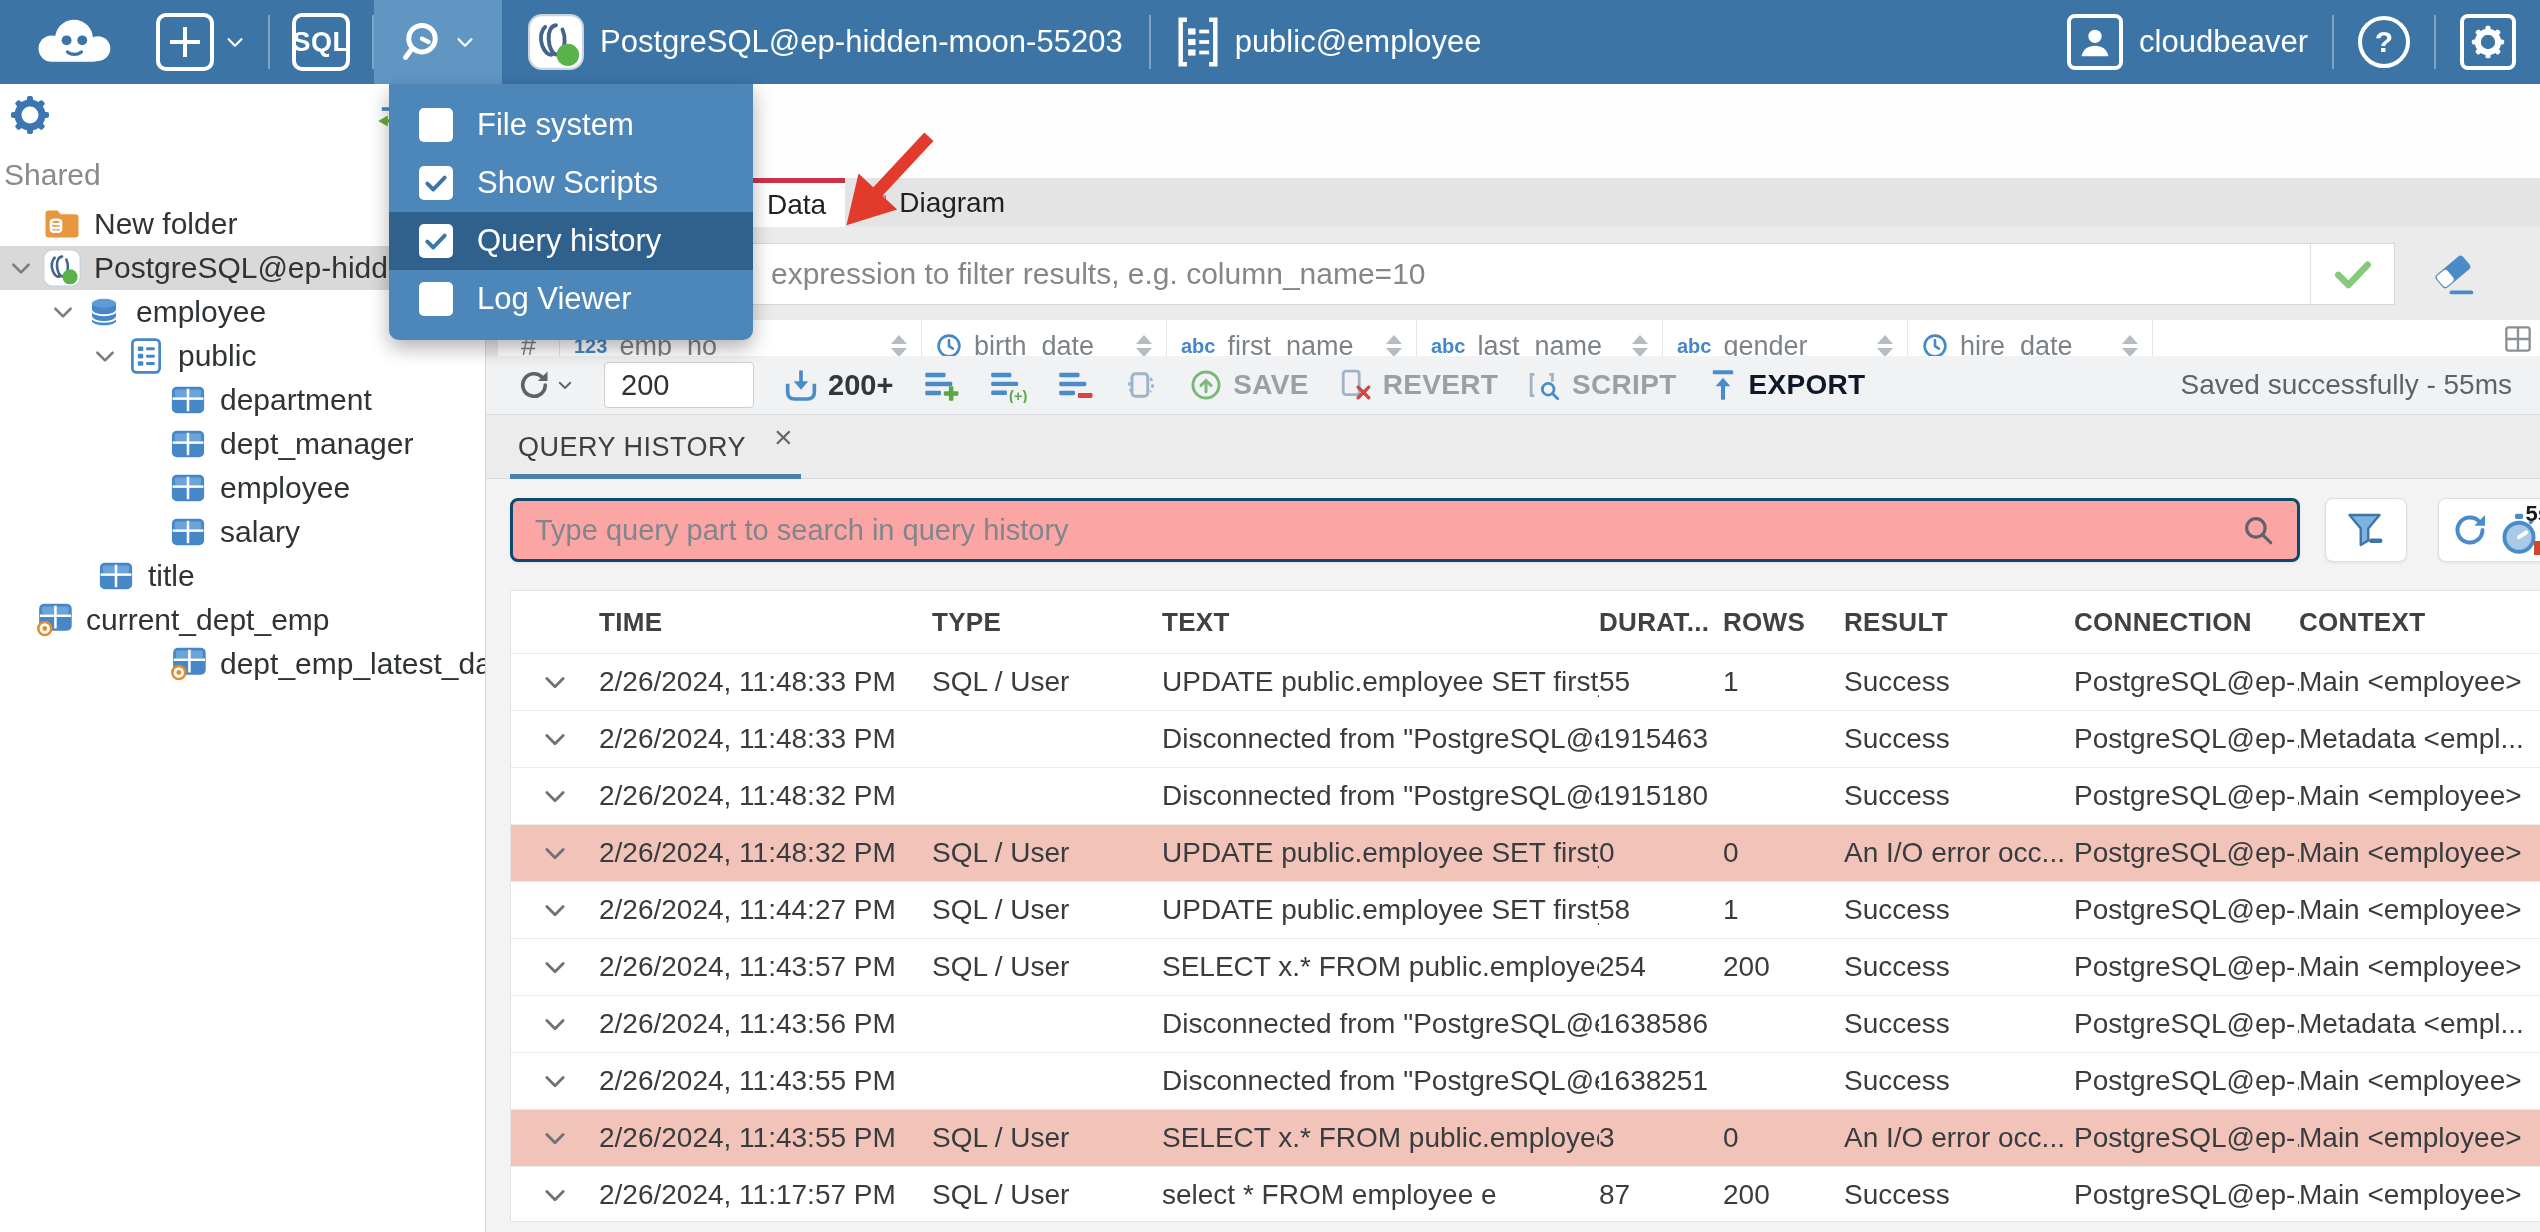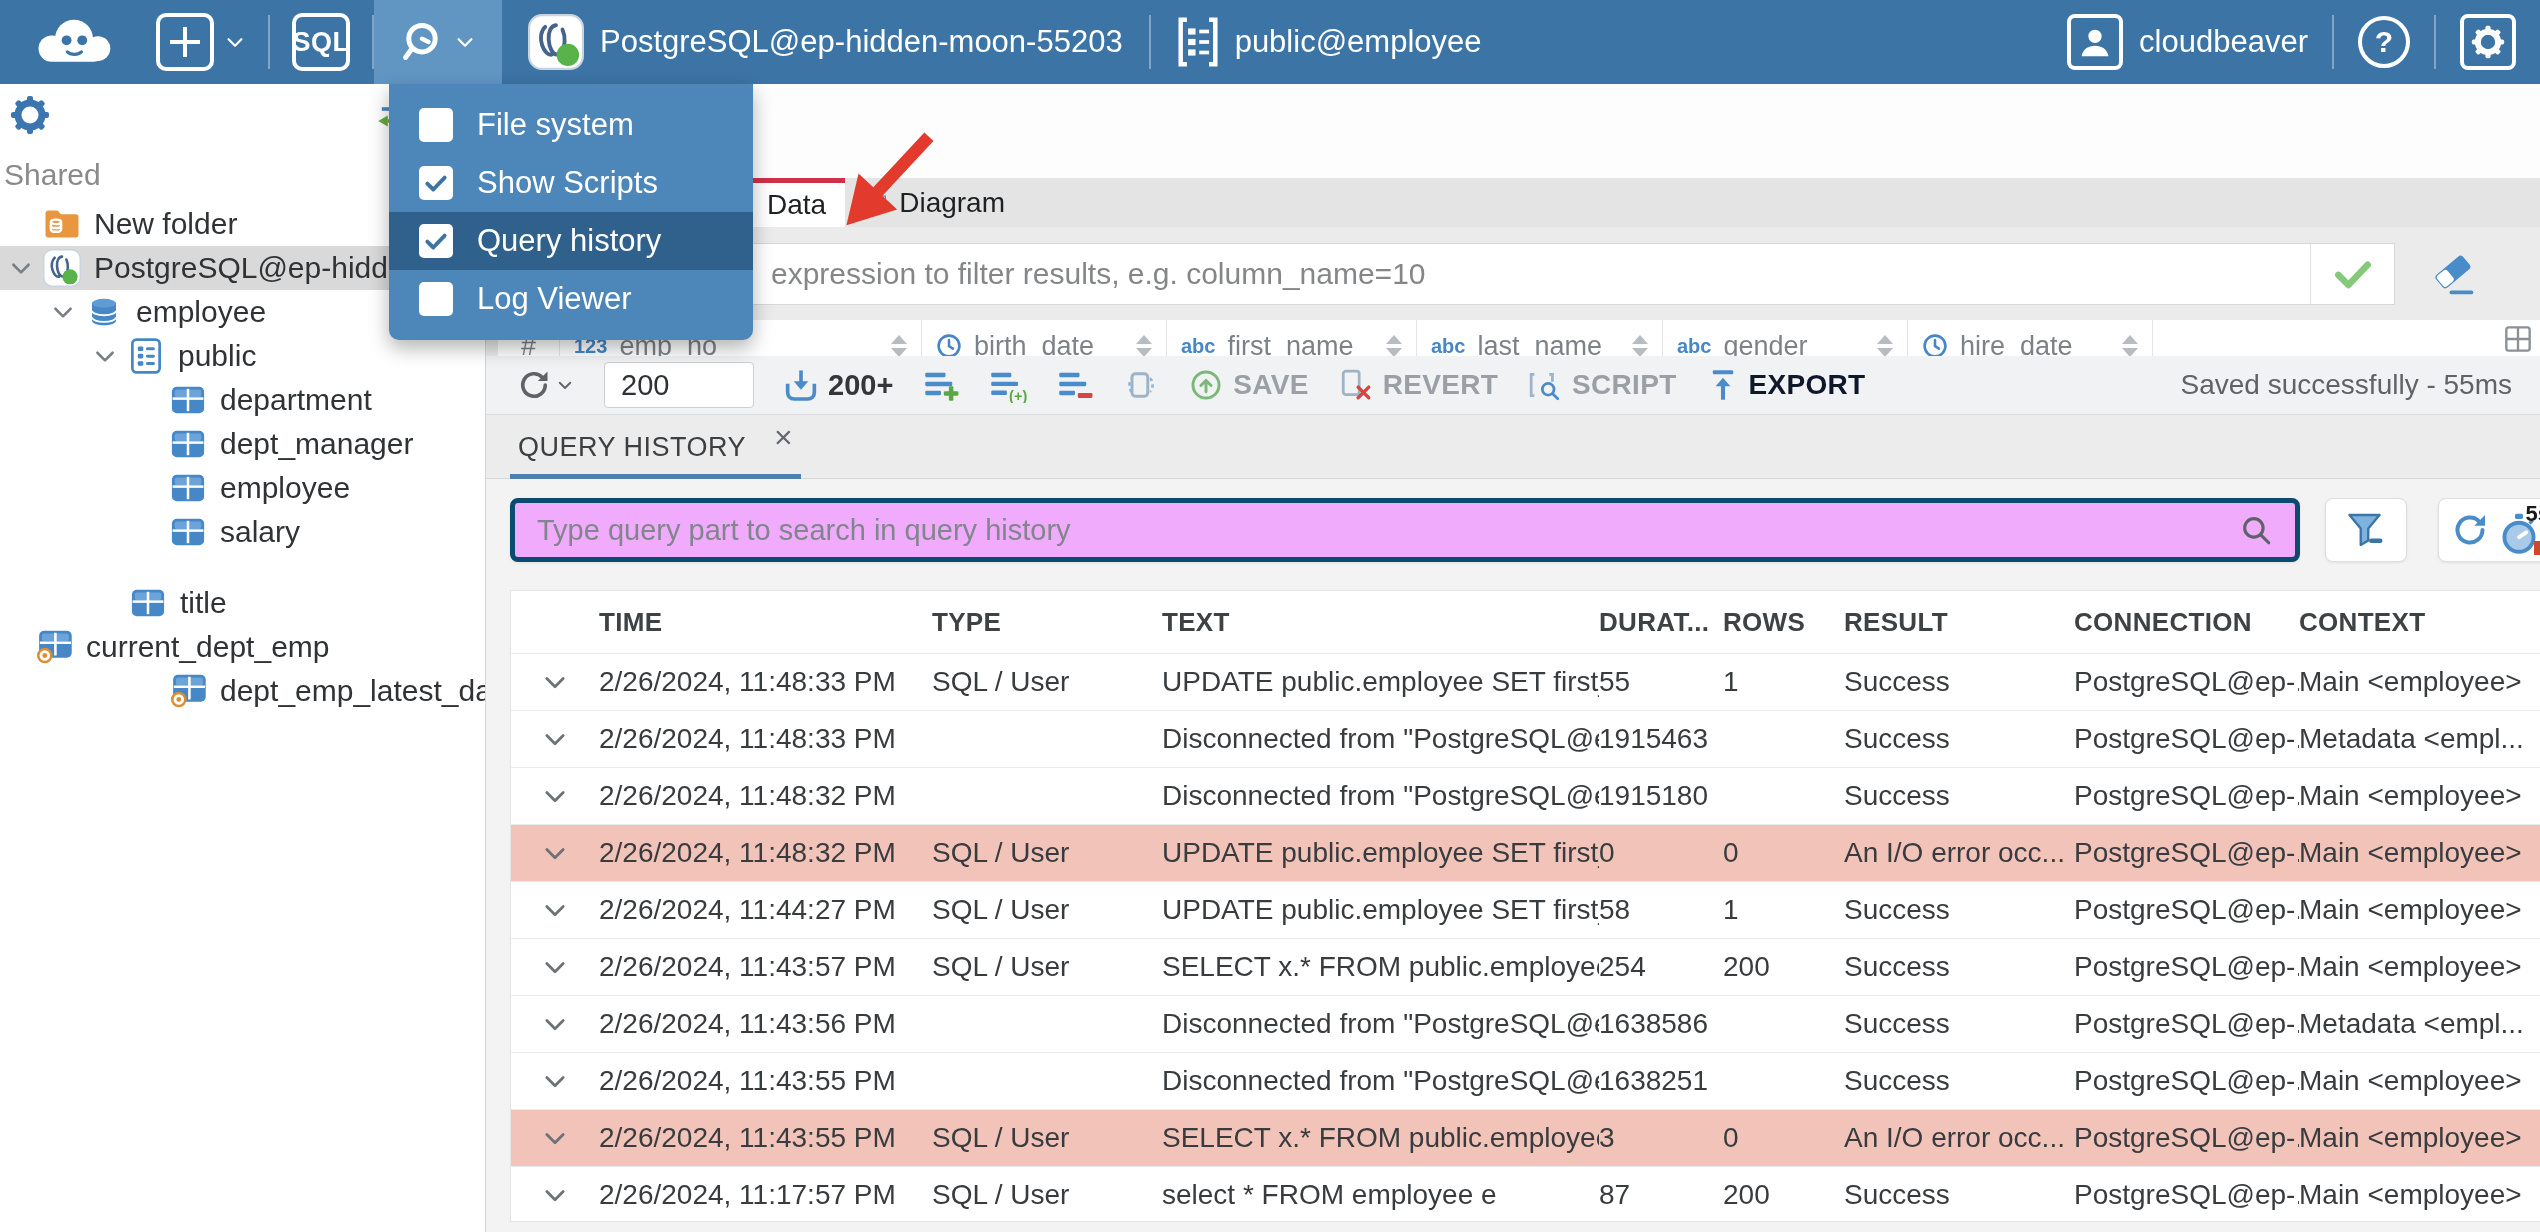--- a/index.html
+++ b/index.html
@@ -102,21 +102,21 @@
   .t-act b{font-style:normal}
   .t-act.disabled{color:#9aa0a6}
   .t-act.dark{color:#0f172a}
   .status{margin-left:auto;margin-right:28px;font-size:28px;color:#5f6368;font-weight:normal}
   
   .qh{position:absolute;left:0;top:331px;right:0;bottom:0;background:#f3f3f4;overflow:hidden}
   .qh-tabs{position:absolute;left:0;top:0;right:0;height:64px;background:#ececec;border-bottom:1px solid #d8d8d8}
   .qh-tab{position:absolute;left:24px;top:0;height:64px;display:flex;align-items:center;padding:0 8px;font-size:27px;color:#3c4043;letter-spacing:.5px}
   .qh-tab::after{content:"";position:absolute;left:0;right:0;bottom:0;height:5px;background:#4c80ad}
   .qh-close{margin-left:28px;font-size:32px;color:#63676b;transform:translateY(-10px)}
-  .qh-search{position:absolute;left:24px;top:83px;width:1790px;height:64px;background:#f0abfc;border:5px solid #0c4a6e;border-radius:8px;box-shadow:0 1px 3px rgba(0,0,0,.08);display:flex;align-items:center}
+  .qh-search{position:absolute;left:24px;top:83px;width:1790px;height:64px;background:#fca5a5;border:3px solid #0c4a6e;border-radius:8px;box-shadow:0 1px 3px rgba(0,0,0,.08);display:flex;align-items:center}
   .qh-search input{flex:1;border:none;outline:none;font-size:29px;padding-left:22px;color:#444;font-family:inherit;background:transparent}
   .qh-search input::placeholder{color:#80868b}
   .qh-search .mag{width:34px;height:34px;color:#5f6368;margin-right:22px}
   .qh-filter{position:absolute;left:1839px;top:83px;width:82px;height:64px;background:#fff;border:1px solid #dcdee0;border-radius:8px;box-shadow:0 1px 3px rgba(0,0,0,.08);display:flex;align-items:center;justify-content:center;cursor:pointer}
   .qh-filter svg{width:40px;height:36px}
   .qh-refresh{position:absolute;left:1952px;top:83px;width:118px;height:64px;background:#fff;border:1px solid #dcdee0;border-radius:8px;box-shadow:0 1px 3px rgba(0,0,0,.08);display:flex;align-items:center;justify-content:center;gap:8px}
   .qh-refresh .r1{width:40px;height:40px;color:#4a8bc9}
   .sw-wrap{position:relative;width:46px;height:50px}
   .sw-wrap>svg{width:42px;height:42px;position:absolute;left:0;top:8px}
   .sw-5s{position:absolute;right:-6px;top:-4px;font-size:22px;color:#1a1a1a;font-style:normal}
@@ -450,21 +450,21 @@
         <span class="ticon icn-table">
 
           <svg class="i-table">
             <use href="#s-tbl"></use>
           </svg>
 
         </span>
         <span class="tlabel">salary</span>
       </div>
 
-      <div class="trow" style="padding-left: 94px; margin-top: 27px;">
+      <div class="trow" style="padding-left: 62px;">
         <svg class="chev">
           <use href="#s-chev"></use>
         </svg>
         <span class="ticon icn-table">
 
           <svg class="i-table">
             <use href="#s-tbl"></use>
           </svg>
 
         </span>

